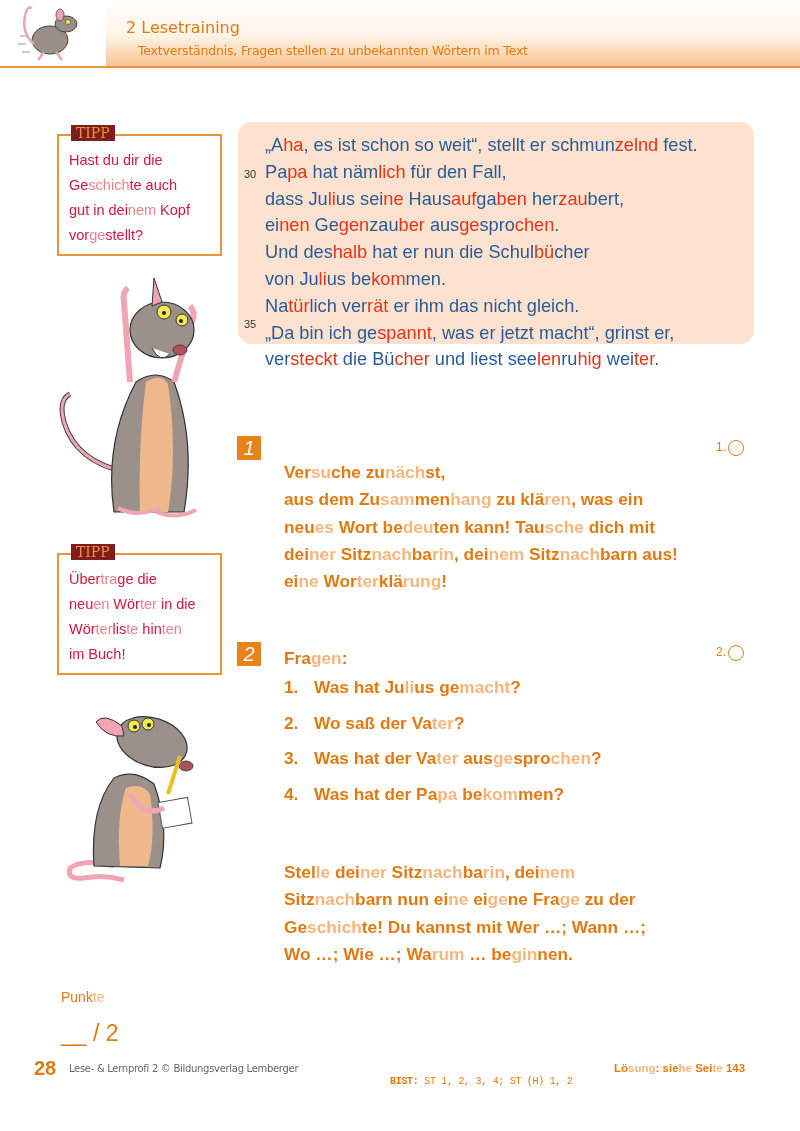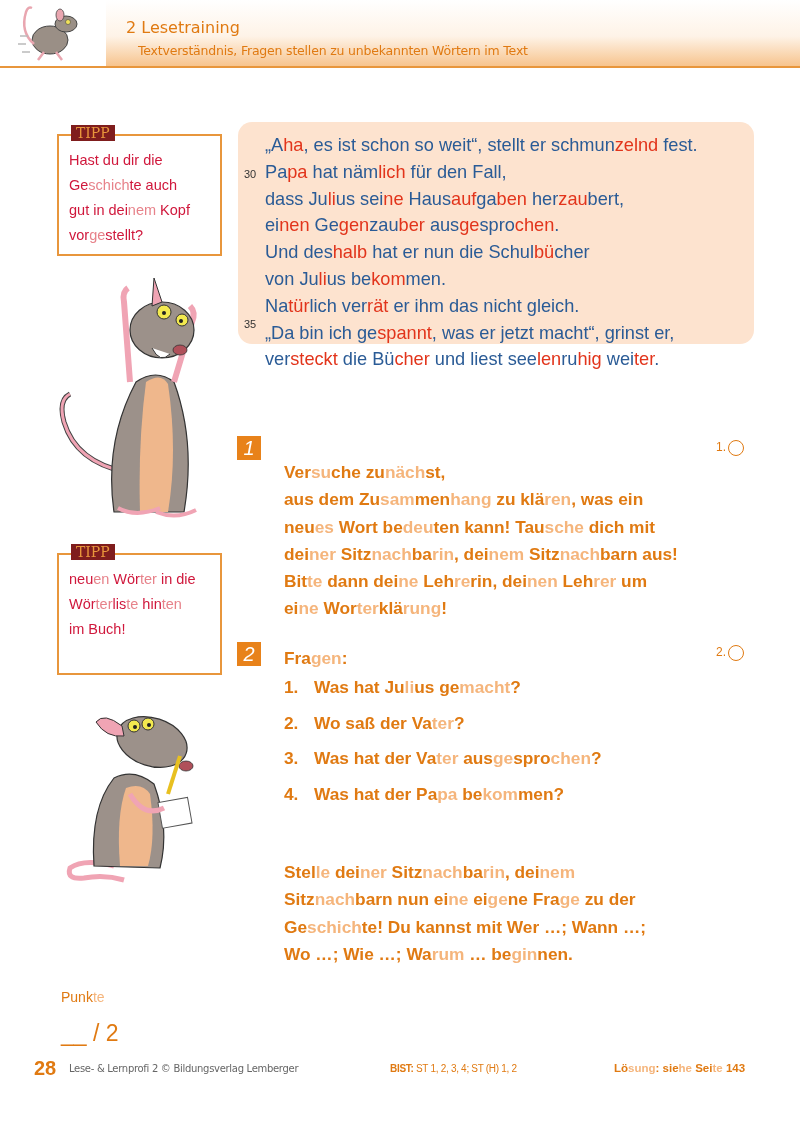--- a/index.html
+++ b/index.html
@@ -43,21 +43,21 @@
   .q-item .p { color:#f5b57c; }
 
   .points-label { position:absolute; left:61px; top:989px; font-size:14px; color:#e07a12; }
   .points-label .p { color:#f5b57c; }
   .points-value { position:absolute; left:61px; top:1020px; font-size:23px; color:#e07a12; }
 
   .footer { position:absolute; top:1055px; left:0; width:800px; height:24px; }
   .page-no { position:absolute; left:34px; top:2px; font-size:20px; font-weight:bold; color:#e07a12; }
   .publisher { position:absolute; left:69px; top:8px; font-family:"DejaVu Sans", sans-serif;
                font-size:10px; color:#666; letter-spacing:-0.3px; }
-  .bist { position:absolute; left:390px; top:8px; font-family:Liberation Sans, sans-serif;
+  .bist { position:absolute; left:390px; top:21px; font-family:Liberation Mono, monospace;
           font-size:10px; color:#e07a12; letter-spacing:-0.3px; }
   .bist b { font-weight:bold; }
   .solution { position:absolute; left:614px; top:7px; font-size:11.5px; font-weight:bold; color:#e07a12; }
   .solution .p { color:#f5b57c; }
 
   .rat { position:absolute; }
 </style>
 </head>
 <body>
 
@@ -101,20 +101,21 @@
   <circle cx="126" cy="48" r="6" fill="#f3e94f" stroke="#333" stroke-width="1"></circle>
   <circle cx="108" cy="41" r="2" fill="#222"></circle>
     <circle cx="125" cy="49" r="2" fill="#222"></circle>
   <ellipse cx="124" cy="78" rx="7" ry="5" fill="#b0505a" stroke="#333" stroke-width="0.8"></ellipse>
   <path d="M96 76 Q104 92 114 82" fill="#fff" stroke="#333" stroke-width="1"></path>
 </svg>
 
 <div class="tipp" style="left:57px; top:553px; width:165px; height:122px;">
   <span class="tipp-label">TIPP</span>
   <div class="tipp-text">
+      <div><span>Über</span><span class="l">tra</span><span>ge</span><span> die</span></div>
       <div><span>neu</span><span class="l">en</span><span> Wör</span><span class="l">ter</span><span> in die</span></div>
       <div><span>Wör</span><span class="l">ter</span><span>lis</span><span class="l">te</span><span> hin</span><span class="l">ten</span></div>
       <div><span>im Buch!</span></div>
     </div>
 </div>
 
 <svg class="rat" style="left:64px; top:698px;" width="150" height="190" viewBox="0 0 150 190">
   <path d="M50 168 Q20 160 6 170 Q2 182 20 180 Q40 176 60 182" fill="none" stroke="#f0a4b4" stroke-width="5"></path>
   <path d="M30 168 Q26 110 50 80 Q70 70 90 86 Q106 130 96 170 Z" fill="#9c918a" stroke="#333" stroke-width="1.2"></path>
   <path d="M56 168 Q52 118 62 90 Q78 84 86 96 Q92 140 84 168 Z" fill="#efb78c"></path>
@@ -147,21 +148,20 @@
 
 <div class="task-badge" style="left:237px; top:436px;">1</div>
 <div class="score" style="left:716px; top:440px;">
   <span>1.</span><span class="score-circle"></span>
 </div>
 <div class="task" style="top:440px;margin-top:22px;">
     <div class="task-line"><span>Ver</span><span class="p">su</span><span>che zu</span><span class="p">näch</span><span>st,</span></div>
     <div class="task-line"><span>aus dem Zu</span><span class="p">sam</span><span>men</span><span class="p">hang</span><span> zu klä</span><span class="p">ren</span><span>, was ein</span></div>
     <div class="task-line"><span>neu</span><span class="p">es</span><span> Wort be</span><span class="p">deu</span><span>ten kann! Tau</span><span class="p">sche</span><span> dich mit</span></div>
     <div class="task-line"><span>dei</span><span class="p">ner</span><span> Sitz</span><span class="p">nach</span><span>ba</span><span class="p">rin</span><span>, dei</span><span class="p">nem</span><span> Sitz</span><span class="p">nach</span><span>barn aus!</span></div>
-    <div class="task-line"><span>Bit</span><span class="p">te</span><span> dann dei</span><span class="p">ne</span><span> Leh</span><span class="p">re</span><span>rin, dei</span><span class="p">nen</span><span> Leh</span><span class="p">rer</span><span> um</span></div>
     <div class="task-line"><span>ei</span><span class="p">ne</span><span> Wor</span><span class="p">ter</span><span>klä</span><span class="p">rung</span><span>!</span></div>
   </div>
 
 <div class="task-badge" style="left:237px; top:642px;">2</div>
 <div class="score" style="left:716px; top:645px;">
   <span>2.</span><span class="score-circle"></span>
 </div>
 <div class="task" style="top:648px;"><span>Fra</span><span class="p">gen</span><span>:</span></div>
 <div class="q-list">
     <div class="q-item"><span class="q-num">1.</span><span>Was hat Ju</span><span class="p">li</span><span>us ge</span><span class="p">macht</span><span>?</span></div>

